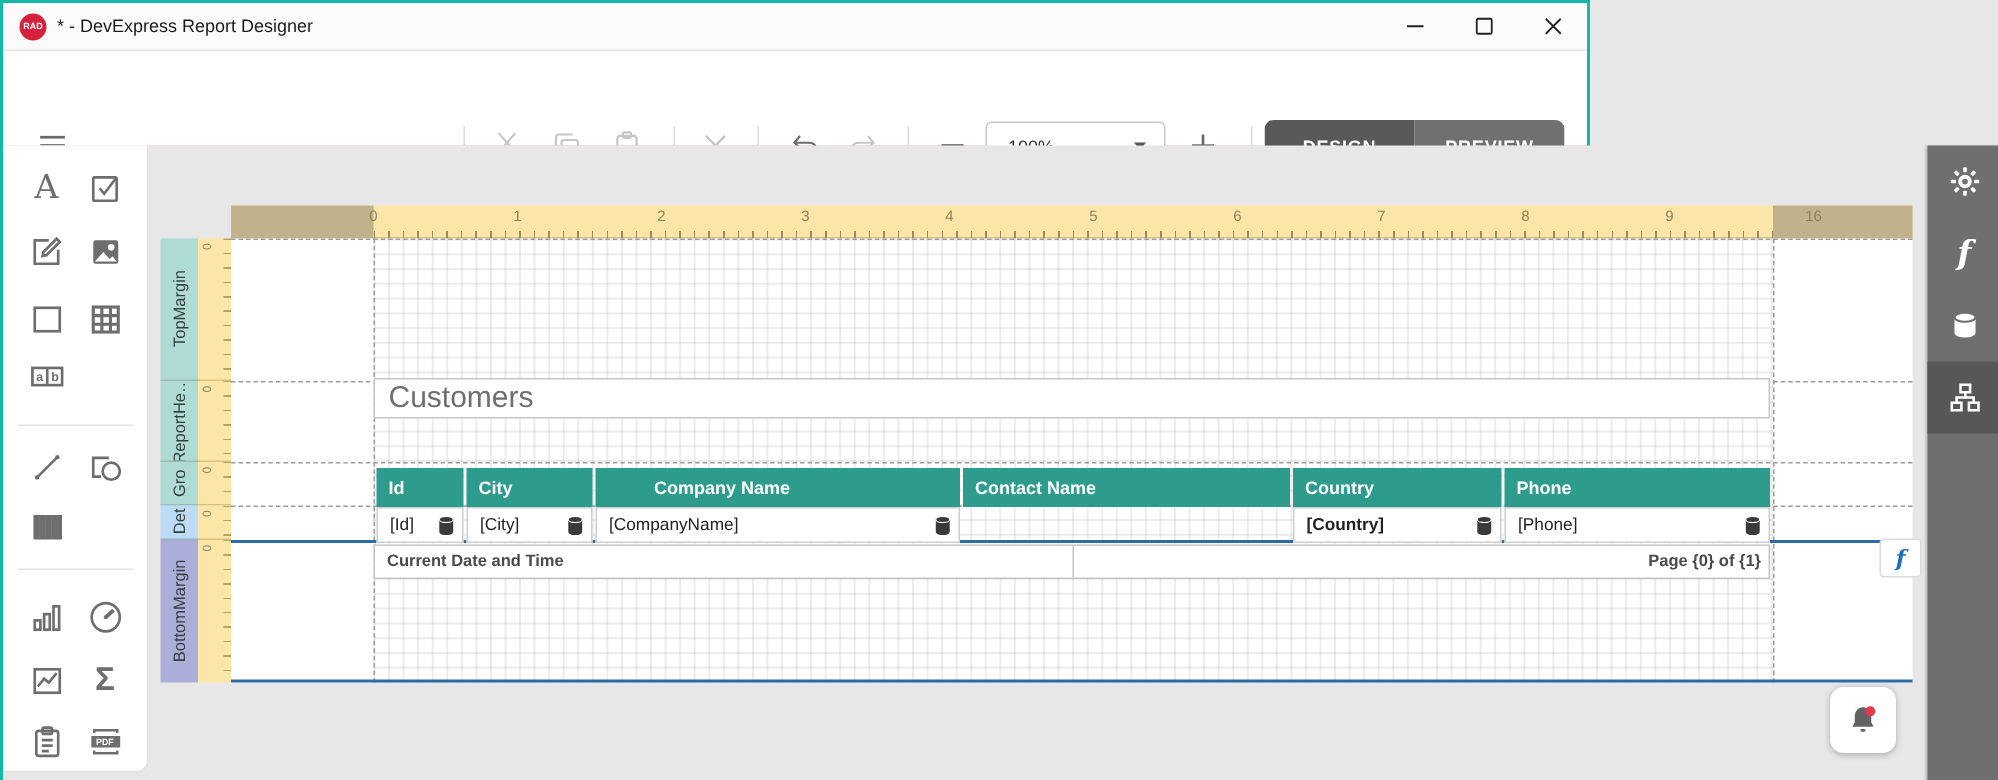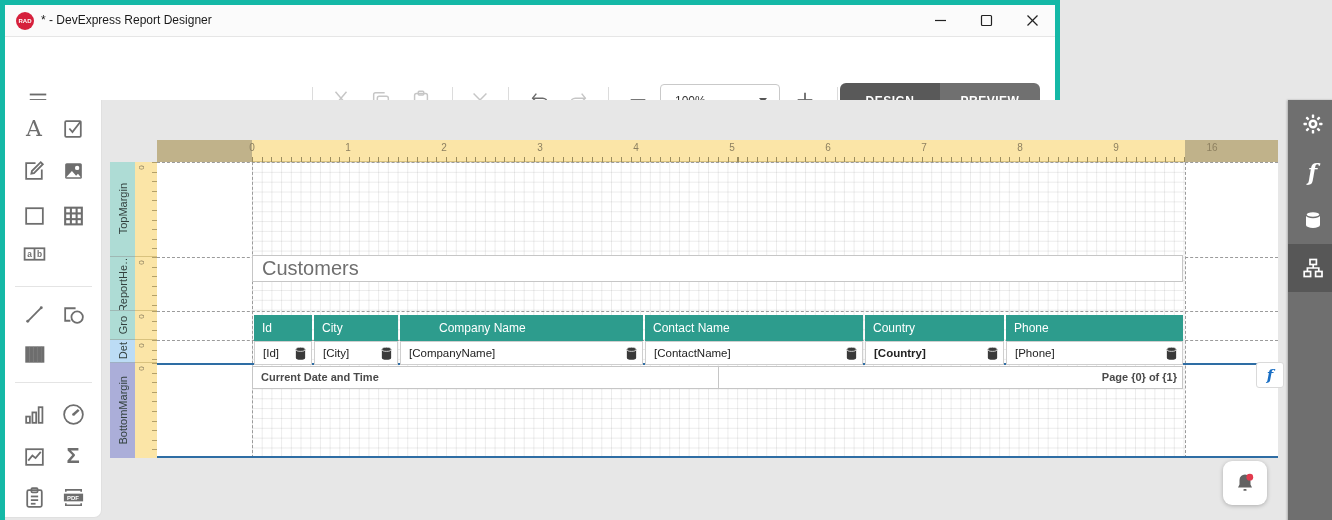--- a/index.html
+++ b/index.html
@@ -1,18 +1,18 @@
 <!DOCTYPE html>
 <html><head>
 <meta charset="utf-8">
 <style>
   * { margin:0; padding:0; box-sizing:border-box; }
   html,body { width:1332px; height:520px; overflow:hidden; }
   body { font-family:"Liberation Sans", sans-serif; background:#e7e7e7; }
-  .app { position:relative; width:1060px; height:520px; background:#f9a8d4; border:5px solid #14b8a6; }
+  .app { position:relative; width:1060px; height:520px; background:#f9a8d4; border:2px solid #14b8a6; }
 
   
   .titlebar { position:absolute; left:0; top:0; width:100%; height:32px; background:#fbfbfb; border-bottom:1px solid #e6e6e6; }
   .logo { position:absolute; left:11px; top:7px; width:18px; height:18px; border-radius:50%; background:#d6203c; color:#fff; font-size:6px; font-weight:bold; display:flex; align-items:center; justify-content:center; }
   .win-title { position:absolute; left:36px; top:8px; font-size:12px; color:#1a1a1a; }
   .winbtn { position:absolute; top:0; width:46px; height:31px; display:flex; align-items:center; justify-content:center; color:#222; }
   .winbtn svg { width:13px; height:13px; stroke:#222; stroke-width:1.2; fill:none; }
 
   
   .toolbar { position:absolute; left:0; top:32px; width:100%; height:63px; background:#fff; }
@@ -68,21 +68,21 @@
                            linear-gradient(to bottom,rgba(120,120,120,.14) 1px,transparent 1px);
           background-size:9.71px 9.85px; }
   .dash-h { position:absolute; left:152px; width:1121px; height:0; border-top:1.6px dashed #9b9b9b; }
   .dash-v { position:absolute; top:62px; height:296px; width:0; border-left:1.6px dashed #9b9b9b; }
   .blue-h { position:absolute; left:152px; width:1121px; height:2px; background:#2e6da4; }
 
   .title-cell { position:absolute; left:247px; top:155px; width:931px; height:27px; border:1px solid #c6c6c6; background:#fff; display:flex; align-items:center; }
   .title-cell span { font-size:20px; color:#6f6f6f; margin-left:9px; }
 
   .th-cell { position:absolute; top:215px; height:26px; background:#2d9c8d; display:flex; align-items:center; }
-  .th-cell span { color:#fff; font-size:12px; font-weight:normal; margin-left:8px; white-space:nowrap; }
+  .th-cell span { color:#fff; font-size:12px; font-weight:bold; margin-left:8px; white-space:nowrap; }
   .td-cell { position:absolute; top:241px; height:24px; background:#fff; border:1px solid #cfcfcf; display:flex; align-items:center; }
   .td-cell span { color:#222; font-size:11.5px; margin-left:8px; white-space:nowrap; }
   .db-ic { position:absolute; right:4px; top:4px; width:13px; height:15px; }
 
   .footer-row { position:absolute; left:247px; top:266px; width:931px; height:23px; border:1px solid #c6c6c6; background:#fff; }
   .footer-div { position:absolute; left:465px; top:0; width:1px; height:21px; background:#c6c6c6; }
   .footer-left { position:absolute; left:8px; top:4px; font-size:11px; font-weight:bold; color:#4a4a4a; }
   .footer-right { position:absolute; right:5px; top:4px; font-size:11px; font-weight:bold; color:#4a4a4a; }
 
   .ftag { position:absolute; left:1251px; top:262px; width:28px; height:26px; background:#fff; border:1px solid #dadada; border-radius:3px; display:flex; align-items:center; justify-content:center; }
@@ -299,27 +299,20 @@
           <ellipse cx="7" cy="3.5" rx="5" ry="2.2" fill="#3a3a3a" stroke="#fff" stroke-width=".8"></ellipse>
         </svg>
     </div>
     <div class="td-cell" style="left:395px;width:243px;">
       <span>[CompanyName]</span>
       <svg class="db-ic" viewBox="0 0 14 16">
           <path d="M2 3.5a5 2.2 0 0110 0v9a5 2.2 0 01-10 0z" fill="#3a3a3a"></path>
           <ellipse cx="7" cy="3.5" rx="5" ry="2.2" fill="#3a3a3a" stroke="#fff" stroke-width=".8"></ellipse>
         </svg>
     </div>
-    <div class="td-cell" style="left:640px;width:218px;">
-      <span>[ContactName]</span>
-      <svg class="db-ic" viewBox="0 0 14 16">
-          <path d="M2 3.5a5 2.2 0 0110 0v9a5 2.2 0 01-10 0z" fill="#3a3a3a"></path>
-          <ellipse cx="7" cy="3.5" rx="5" ry="2.2" fill="#3a3a3a" stroke="#fff" stroke-width=".8"></ellipse>
-        </svg>
-    </div>
     <div class="td-cell" style="left:860px;width:139px;font-weight:bold;">
       <span>[Country]</span>
       <svg class="db-ic" viewBox="0 0 14 16">
           <path d="M2 3.5a5 2.2 0 0110 0v9a5 2.2 0 01-10 0z" fill="#3a3a3a"></path>
           <ellipse cx="7" cy="3.5" rx="5" ry="2.2" fill="#3a3a3a" stroke="#fff" stroke-width=".8"></ellipse>
         </svg>
     </div>
     <div class="td-cell" style="left:1001px;width:177px;">
       <span>[Phone]</span>
       <svg class="db-ic" viewBox="0 0 14 16">

